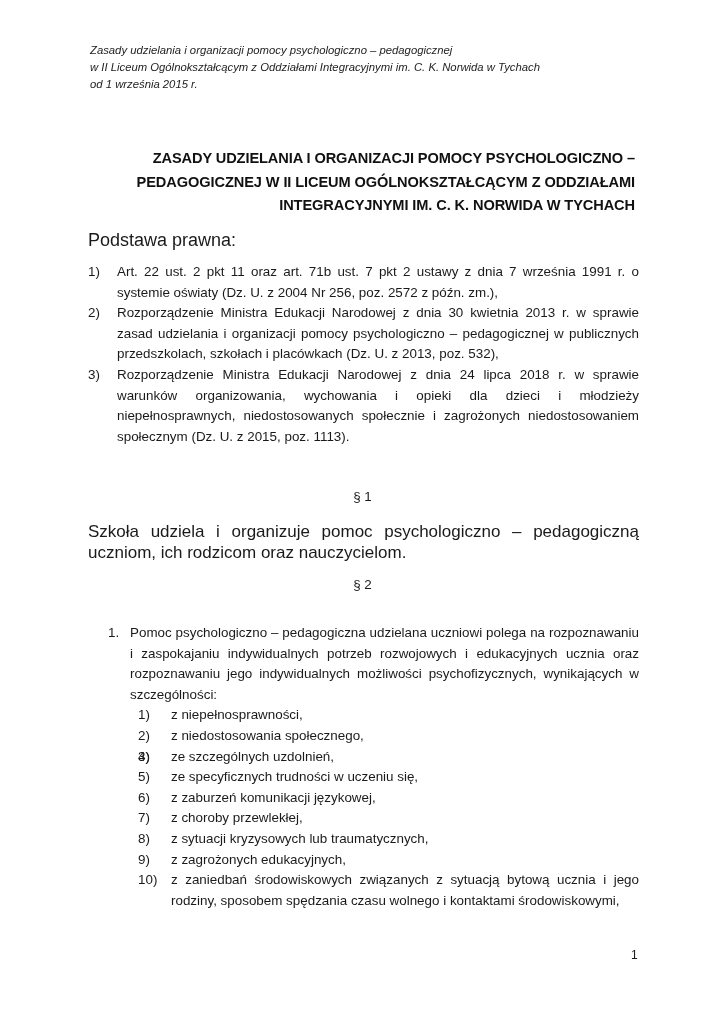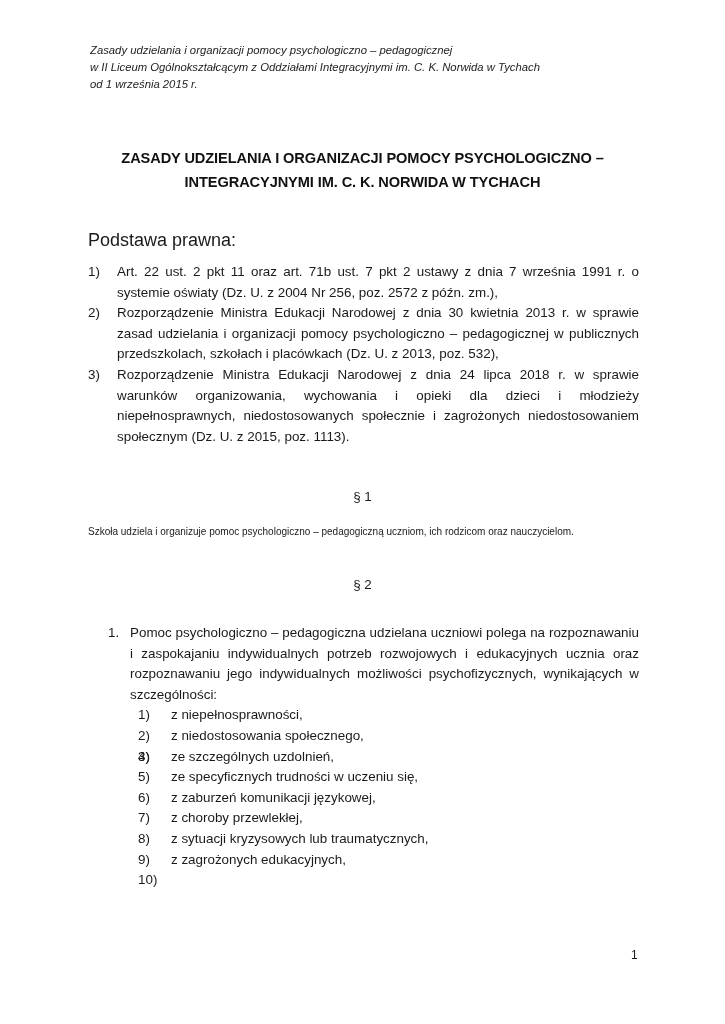--- a/index.html
+++ b/index.html
@@ -10,31 +10,31 @@
       font-size: 13.3px;
     }
     .page { position: absolute; left: 0; top: 0; width: 725px; height: 1024px; }
     .header {
       position: absolute; left: 90px; top: 42px; width: 545px;
       text-align: left; font-style: italic; font-size: 11.3px; line-height: 17px;
       color: #222;
     }
     .title {
       position: absolute; left: 90px; top: 147px; width: 545px;
-      text-align: center; font-weight: bold; font-size: 14.6px; line-height: 23.5px;
+      text-align: right; font-weight: bold; font-size: 14.6px; line-height: 23.5px;
       letter-spacing: -0.1px; color: #111;
     }
     .basis-label { position: absolute; left: 88px; top: 230px; font-size: 18px; }
     .legal-list { position: absolute; left: 88px; top: 262px; width: 551px; }
     .legal-item { position: relative; padding-left: 29px; line-height: 20.6px; text-align: justify; font-size: 13.4px; }
     .legal-item .num { position: absolute; left: 20px; top: 0; width: 22px; transform: translateX(-100%); text-align: left; }
     .legal-item .num { left: 20px; transform: none; margin-left: -20px; }
     .just-last { text-align-last: left; }
     .section-mark { position: absolute; left: 0; width: 725px; text-align: center; font-size: 13.4px; }
-    .para { position: absolute; left: 88px; width: 551px; font-size: 10px; line-height: 21px; text-align: justify; }
+    .para { position: absolute; left: 88px; width: 551px; font-size: 17px; line-height: 21px; text-align: justify; }
     .point-list { position: absolute; left: 108px; top: 623px; width: 531px; }
     .point { position: relative; padding-left: 22px; line-height: 20.6px; text-align: justify; font-size: 13.4px; }
     .point .num { position: absolute; left: 0; top: 0; }
     .sub-list { margin-top: 0; padding-left: 0; }
     .sub { position: relative; padding-left: 63px; line-height: 20.6px; text-align: justify; font-size: 13.4px; }
     .sub .num { position: absolute; left: 30px; top: 0; }
     .page-number { position: absolute; left: 631px; top: 948px; font-size: 12px; }
   </style>
 </head>
 <body>
@@ -42,20 +42,21 @@
 <div class="page">
 
   <div class="header">
     <div>Zasady udzielania i organizacji pomocy psychologiczno – pedagogicznej</div>
     <div>w II Liceum Ogólnokształcącym z Oddziałami Integracyjnymi im. C. K. Norwida w Tychach</div>
     <div>od 1 września 2015 r.</div>
   </div>
 
   <div class="title">
     <div>ZASADY UDZIELANIA I ORGANIZACJI POMOCY PSYCHOLOGICZNO –</div>
+    <div>PEDAGOGICZNEJ W II LICEUM OGÓLNOKSZTAŁCĄCYM Z ODDZIAŁAMI</div>
     <div>INTEGRACYJNYMI IM. C. K. NORWIDA W TYCHACH</div>
   </div>
 
   <div class="basis-label">Podstawa prawna:</div>
 
   <div class="legal-list">
     <div class="legal-item">
       <span class="num">1)</span>
       <div class="just-last">Art. 22 ust. 2 pkt 11 oraz art. 71b ust. 7 pkt 2 ustawy z dnia 7 września 1991 r. o systemie oświaty (Dz. U. z 2004 Nr 256, poz. 2572 z późn. zm.),</div>
     </div>
@@ -111,19 +112,20 @@
       <div class="sub">
         <span class="num">8)</span>
         <div class="just-last">z sytuacji kryzysowych lub traumatycznych,</div>
       </div>
       <div class="sub">
         <span class="num">9)</span>
         <div class="just-last">z zagrożonych edukacyjnych,</div>
       </div>
       <div class="sub">
         <span class="num">10)</span>
+        <div class="just-last">z zaniedbań środowiskowych związanych z sytuacją bytową ucznia i jego rodziny, sposobem spędzania czasu wolnego i kontaktami środowiskowymi,</div>
       </div>
     </div>
   </div>
 
   <div class="page-number">1</div>
 
 </div>
 
 </body></html>

